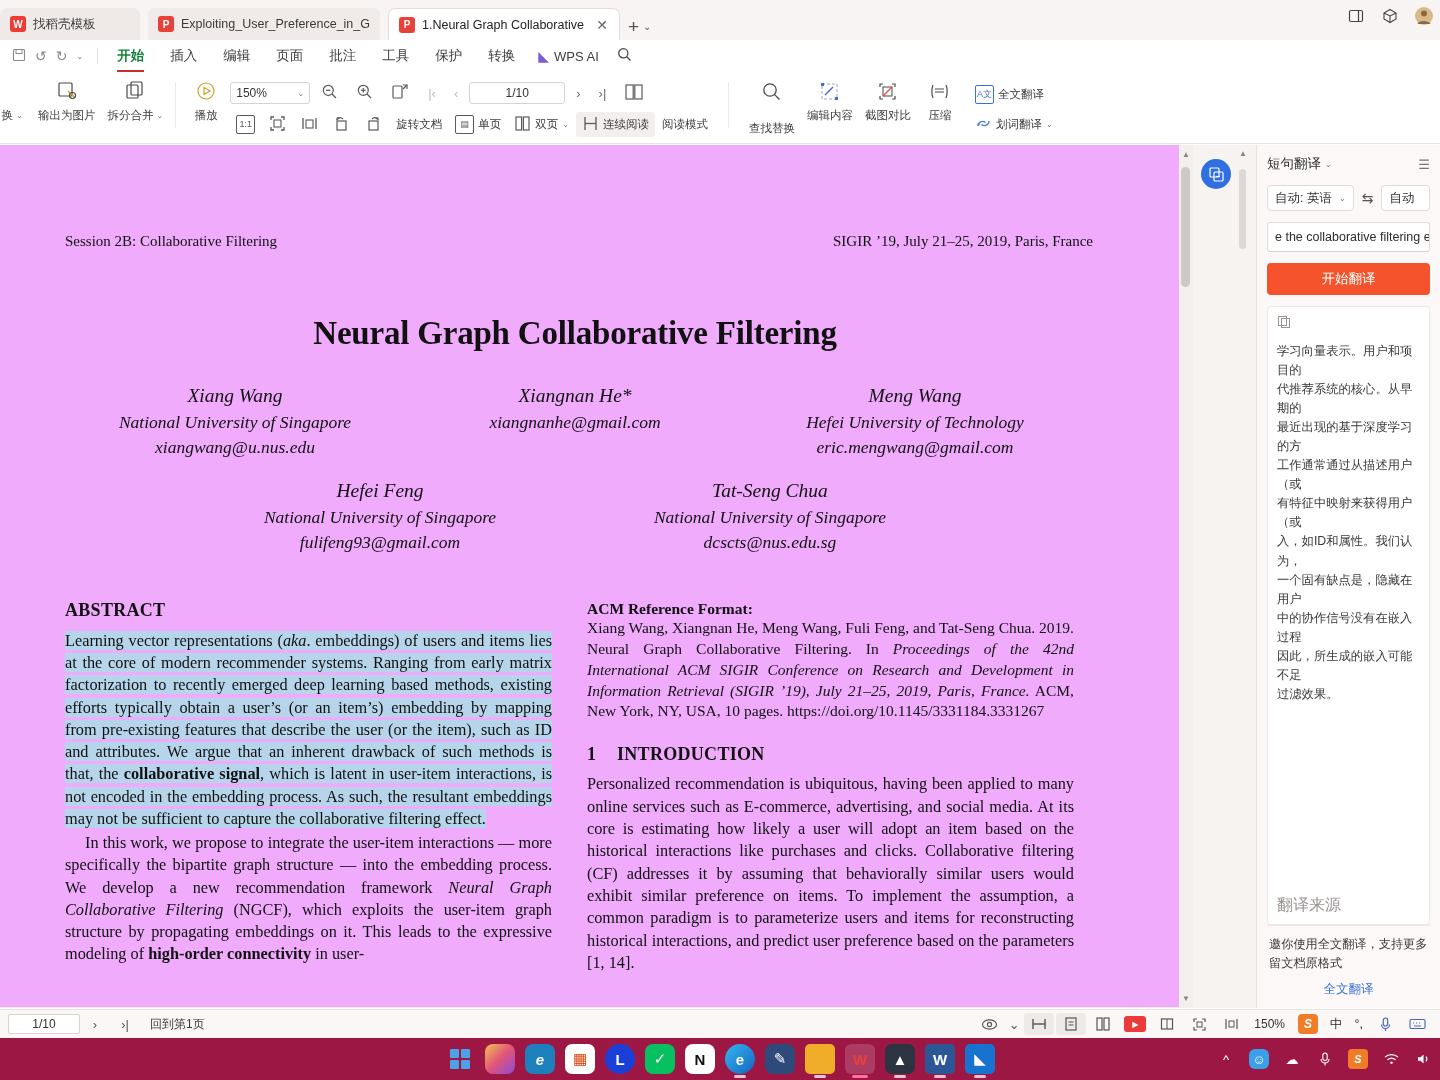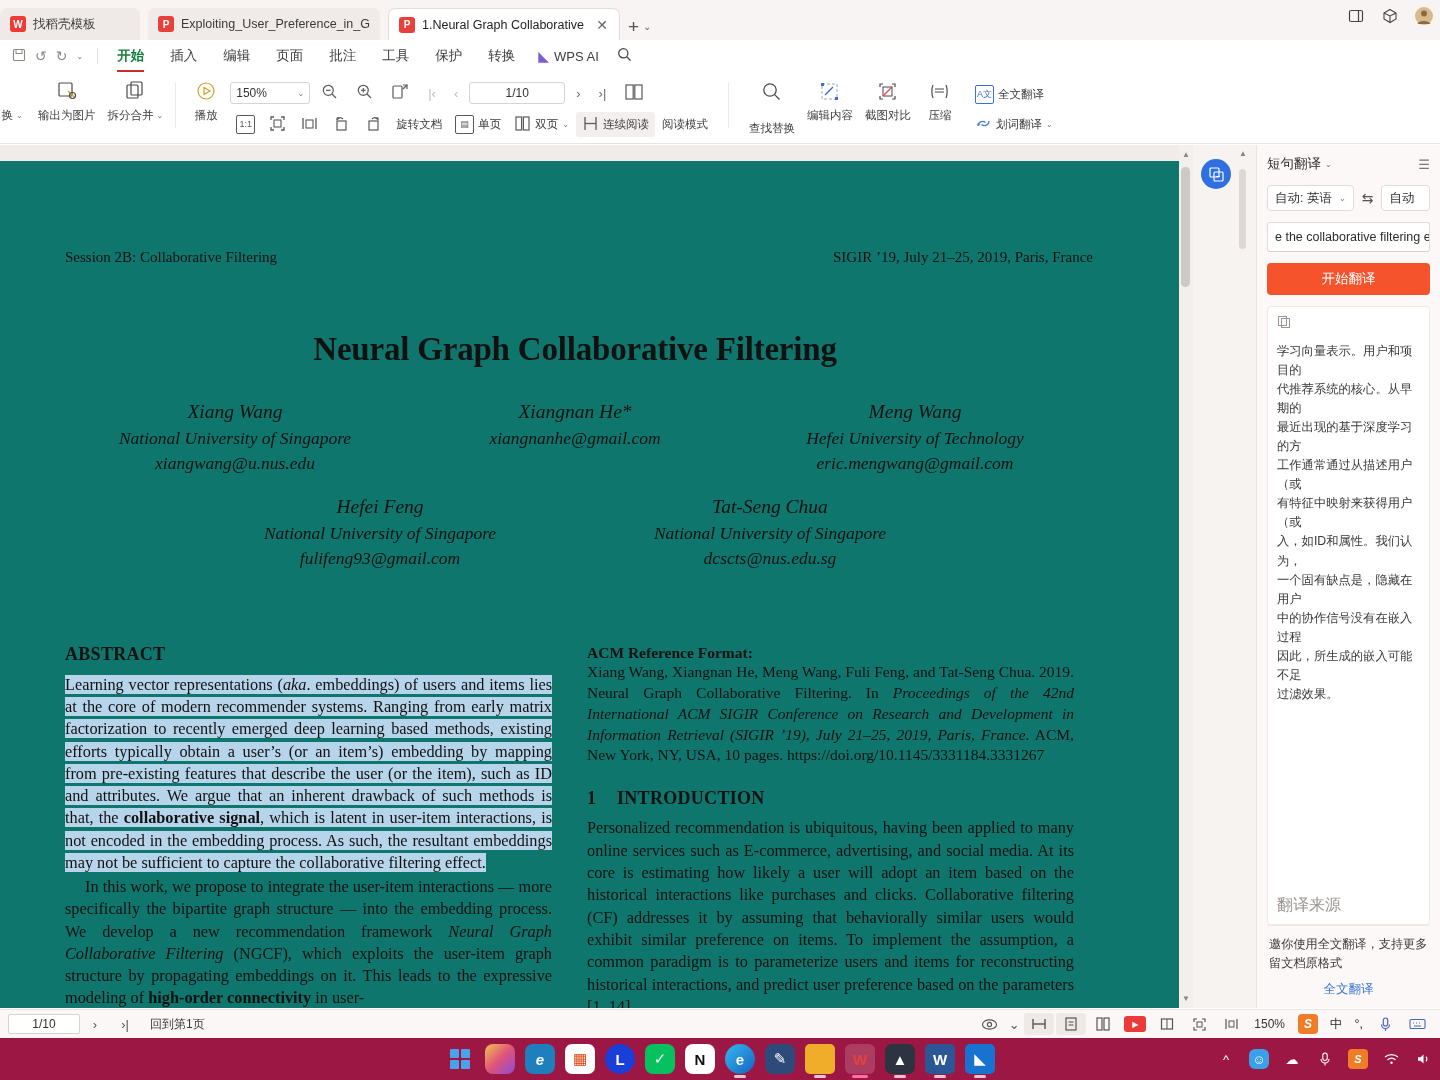--- a/index.html
+++ b/index.html
@@ -95,40 +95,40 @@
     width: 19px; height: 19px; border: 1.4px solid #5a5a5a; border-radius: 2px;
     display: inline-flex; align-items: center; justify-content: center; font-size: 9px; color: #5a5a5a;
   }
   .rb-small { display: flex; align-items: center; gap: 4px; font-size: 11.5px; color: #3c3c3c; padding: 0 6px; }
   .rb-small.boxed { background: #f2efee; border-radius: 3px; padding: 3px 6px; }
 
   
   .main { position: absolute; top: 145px; left: 0; right: 0; bottom: 72px; background: #f1ecea; display: flex; }
   .docpane { position: relative; flex: 1; overflow: hidden; background: #f1ecea; }
   .page {
-    position: absolute; left: 0; top: 16px; width: 1193px; height: 862px;
-    background: #0f766e;
+    position: absolute; left: 0; top: 0; width: 1193px; height: 862px;
+    background: #f0abfc;
   }
   .pagescroll {
     position: absolute; right: 0; top: 0; width: 14px; height: 100%;
     background: #f3efed;
   }
   .sbthumb { position: absolute; left: 2px; top: 22px; width: 9px; height: 120px; background: #cfc9c6; border-radius: 5px; }
   .sbarrow { position: absolute; left: 3px; font-size: 8px; color: #8a8483; }
 
   
   .doc { position: relative; font-family: "Liberation Serif", serif; color: #111; }
   .runhead { position: absolute; top: 88px; left: 65px; right: 100px; display: flex; justify-content: space-between; font-size: 15px; }
   .doctitle { position: absolute; top: 170px; left: 0; width: 1150px; text-align: center; font-size: 33px; font-weight: bold; letter-spacing: -0.2px; }
   .authors { position: absolute; top: 237px; left: 65px; width: 1020px; }
   .arow { display: flex; }
   .acol { flex: 1; text-align: center; font-size: 17.5px; line-height: 1.42; font-style: italic; }
   .aname { font-size: 19.5px; }
   .arow2 { display: flex; margin-top: 18px; padding: 0 120px; }
-  .cols { position: absolute; top: 455px; left: 65px; width: 1025px; display: flex; gap: 35px; margin-top: 28px; }
+  .cols { position: absolute; top: 455px; left: 65px; width: 1025px; display: flex; gap: 35px; }
   .col { width: 487px; }
   .h-sec { font-size: 18px; font-weight: bold; letter-spacing: .3px; margin-bottom: 9px; }
   .h-sec2 { font-size: 18px; font-weight: bold; letter-spacing: .3px; margin: 22px 0 8px; }
   .h-sec2 .num { display: inline-block; width: 30px; }
   .abs p { font-size: 16.3px; line-height: 1.365; text-align: justify; }
   .hl { background: #b6d4ea; }
   .indent { text-indent: 20px; }
   .refhead { font-size: 15.5px; font-weight: bold; }
   .refbody { font-size: 15.5px; line-height: 1.345; text-align: justify; }
   .intro p { font-size: 16.3px; line-height: 1.372; text-align: justify; }

